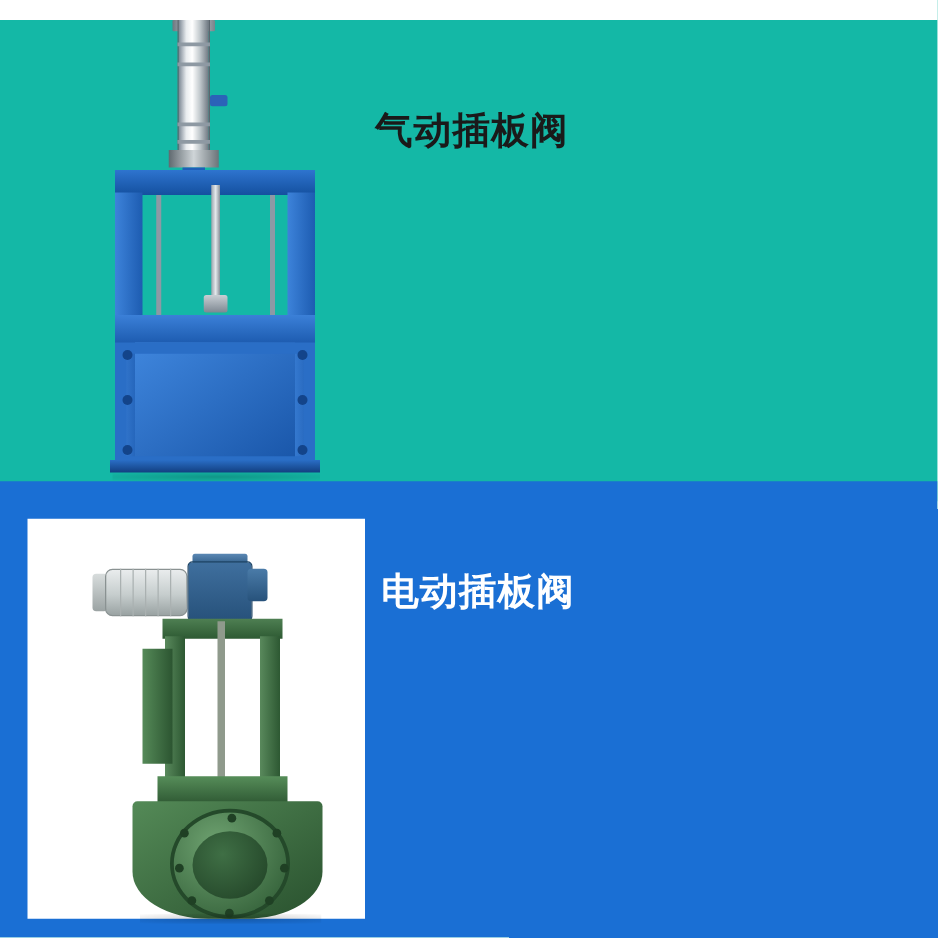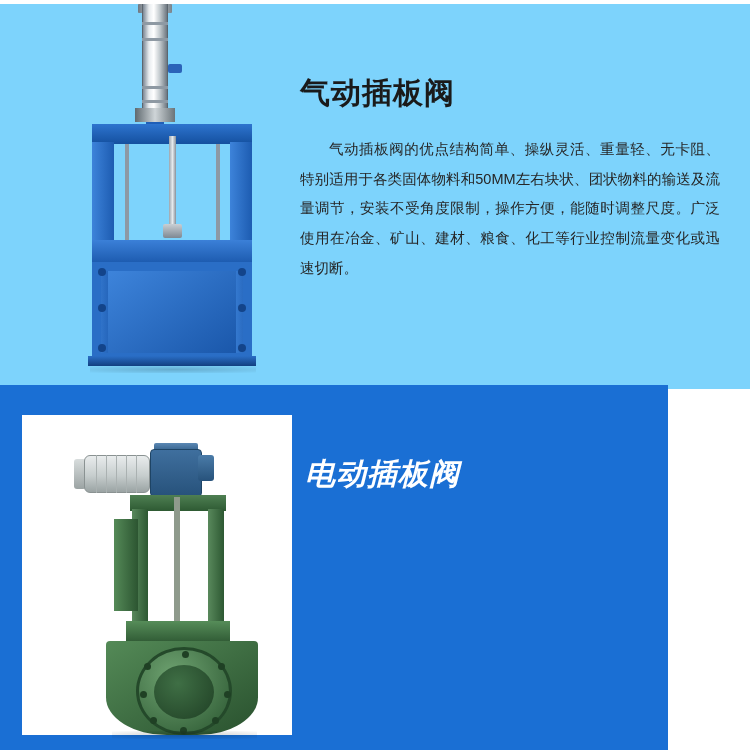--- a/index.html
+++ b/index.html
@@ -15,24 +15,24 @@
     position: relative;
     width: 750px;
     height: 750px;
     overflow: hidden;
   }
 
   
   .section-one {
     position: absolute;
     left: 0;
-    top: 4px;
+    top: 16px;
     width: 750px;
     height: 385px;
-    background: #7dd3fc;
+    background: #14b8a6;
     overflow: hidden;
   }
   .sec1-image {
     position: absolute;
     left: 30px;
     top: 0px;
     width: 250px;
     height: 385px;
   }
   .sec1-text {
@@ -56,25 +56,24 @@
     text-align: justify;
     margin: 0;
     text-indent: 29px;
   }
 
   
   .section-two {
     position: absolute;
     left: 0;
     top: 385px;
-    width: 668px;
+    width: 750px;
     height: 365px;
     background: #1a6fd4;
     overflow: hidden;
-    font-style: italic;
   }
   .sec2-card {
     position: absolute;
     left: 22px;
     top: 30px;
     width: 270px;
     height: 320px;
     background: #ffffff;
   }
   .sec2-text {
@@ -260,21 +259,20 @@
         <div class="pn-bolt" style="left:208px; top:264px;"></div>
         <div class="pn-bolt" style="left:208px; top:300px;"></div>
         <div class="pn-bolt" style="left:208px; top:340px;"></div>
         <div class="pn-base"></div>
         <div class="pn-shadow"></div>
       </div>
     </div>
 
     <div class="sec1-text">
       <h2 class="title-dark">气动插板阀</h2>
-      <p class="body-dark">气动插板阀的优点结构简单、操纵灵活、重量轻、无卡阻、特别适用于各类固体物料和50MM左右块状、团状物料的输送及流量调节，安装不受角度限制，操作方便，能随时调整尺度。广泛使用在冶金、矿山、建材、粮食、化工等行业控制流量变化或迅速切断。</p>
     </div>
   </div>
 
   <div class="section-two">
 
     <div class="sec2-card">
       <div class="valve-elec">
         <div class="el-motor-cap"></div>
         <div class="el-motor-body"></div>
         <div class="el-motor-fin" style="left:74px;"></div>

